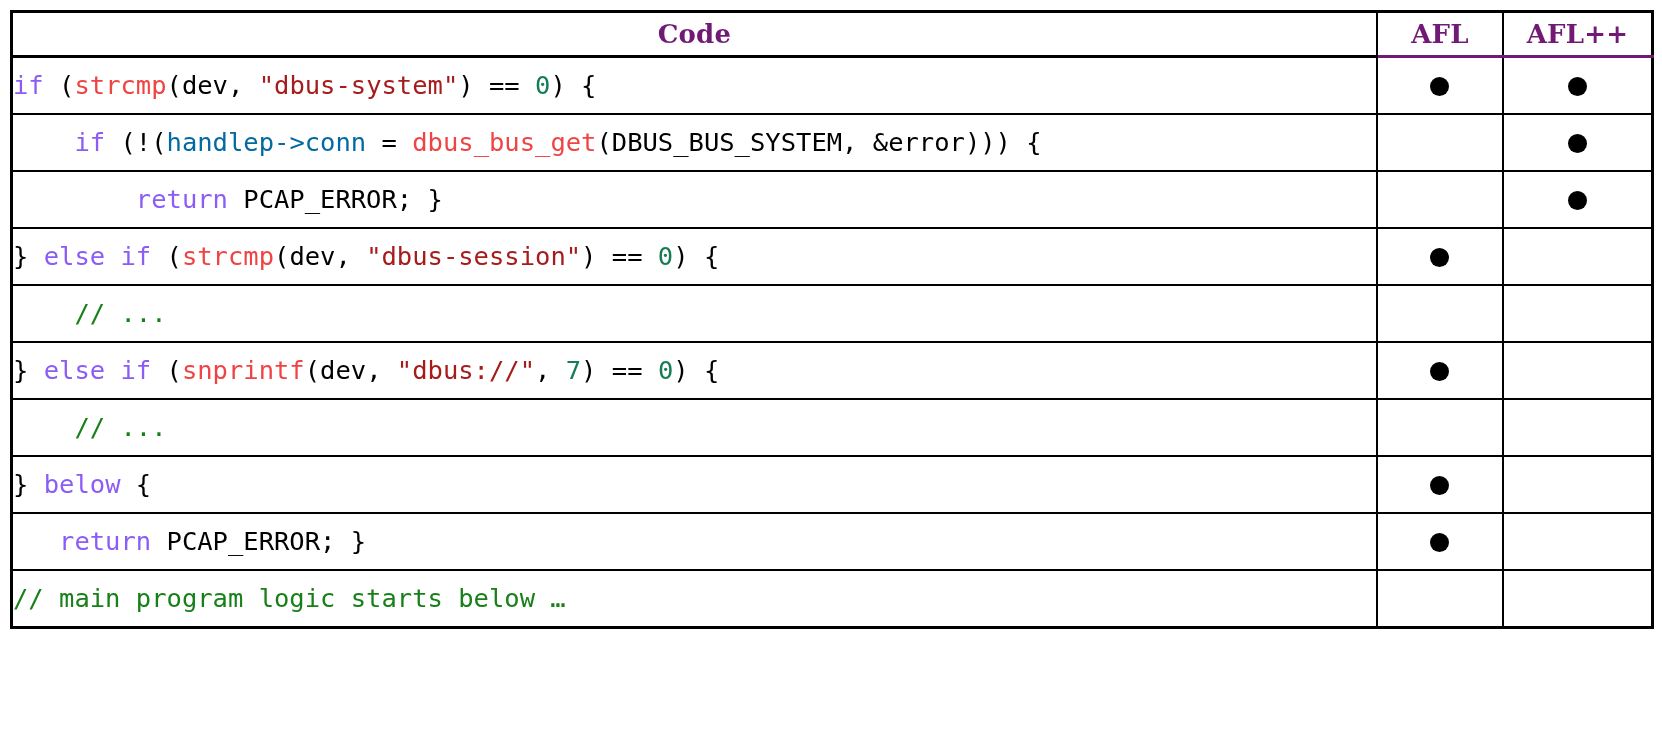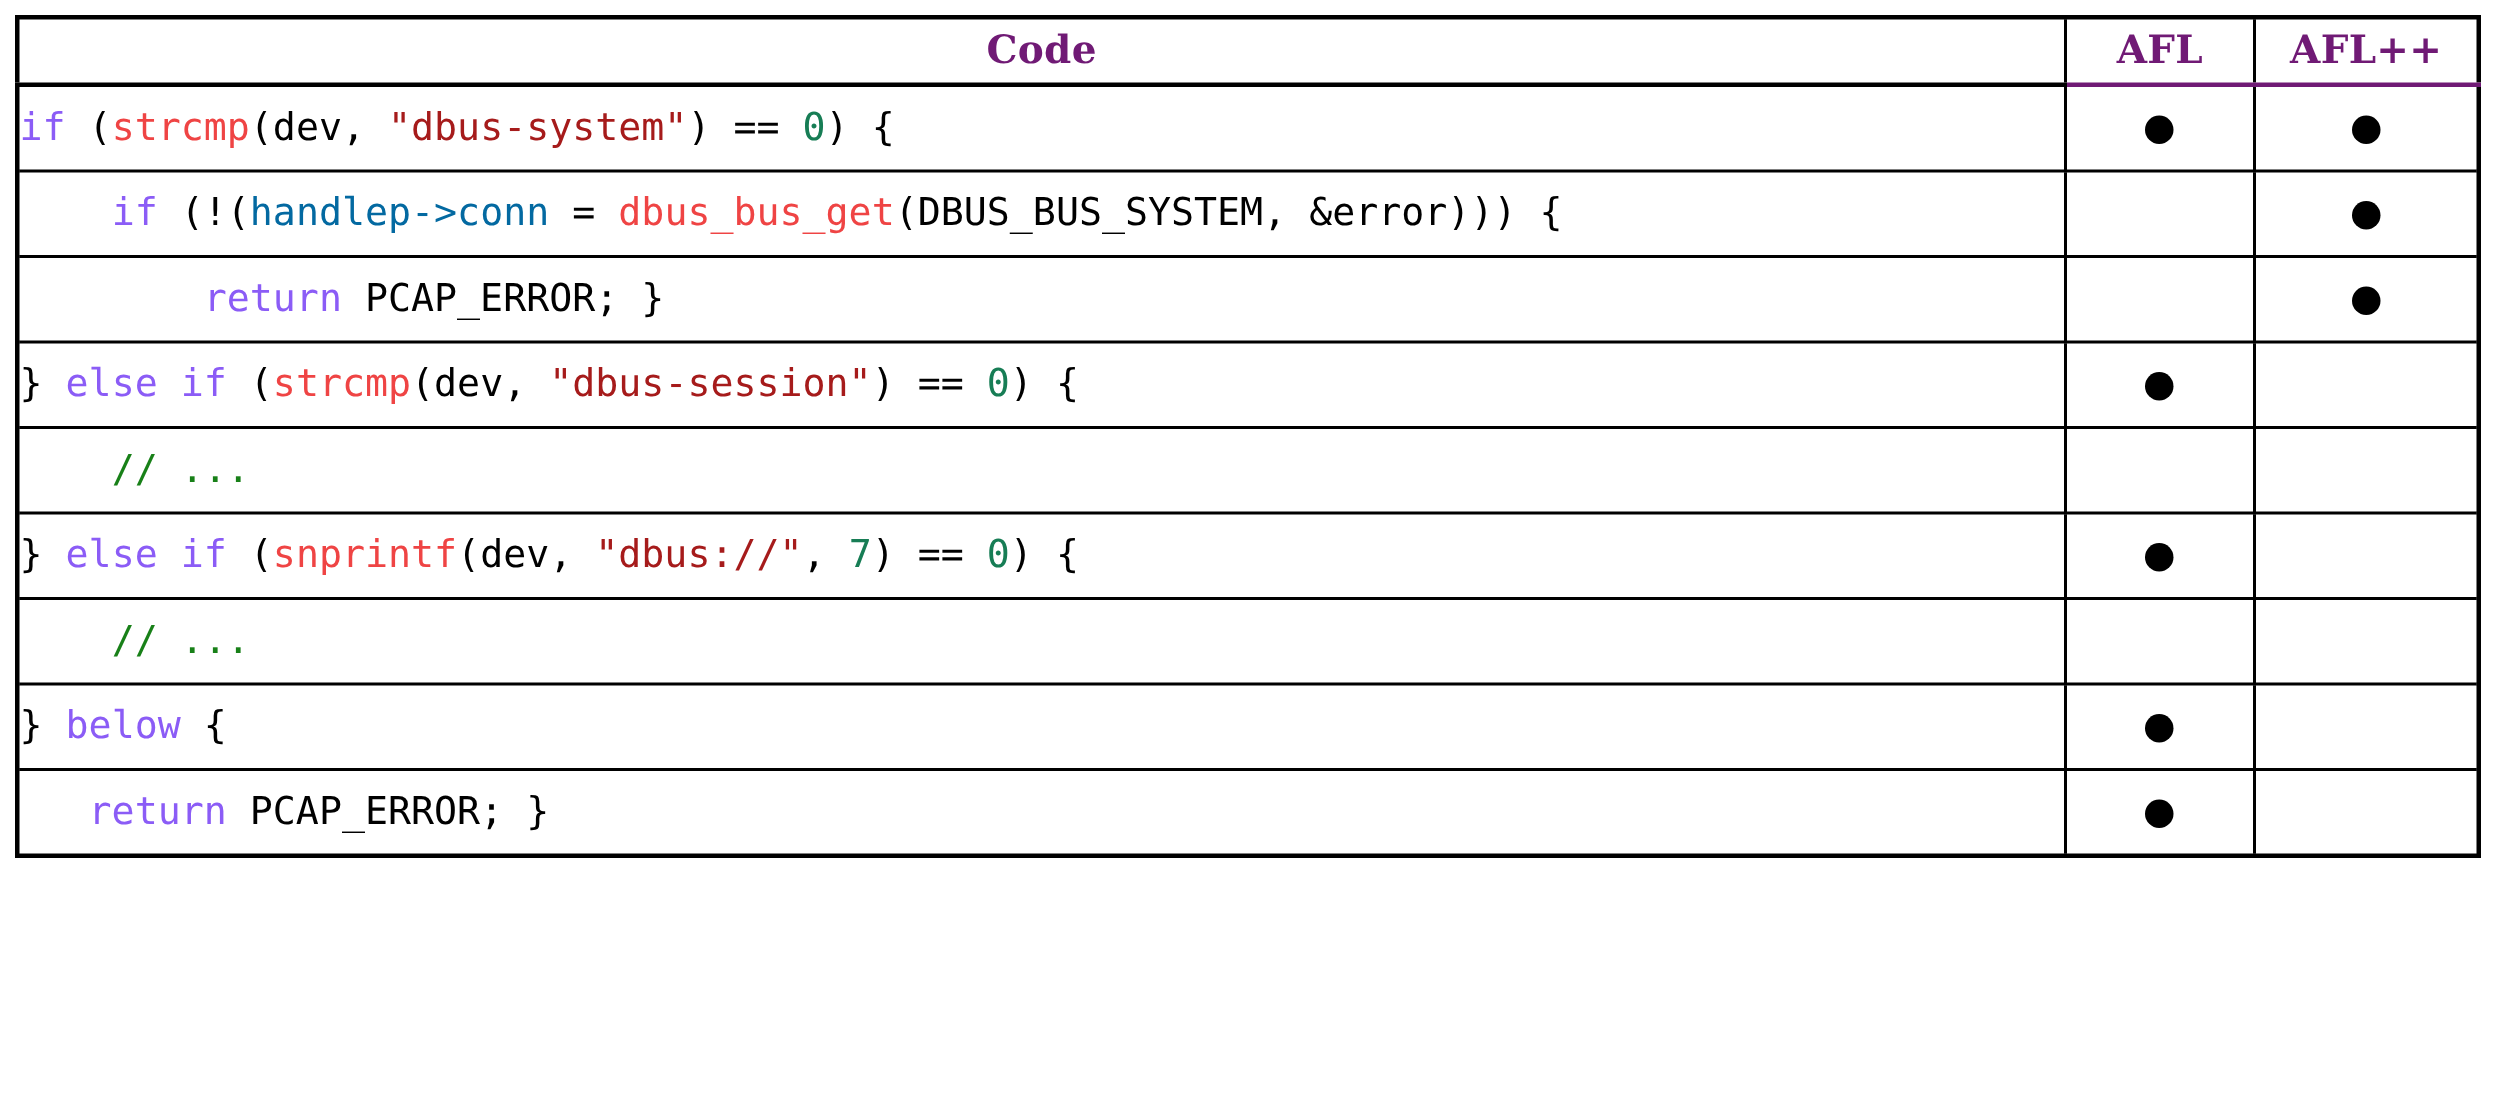--- a/index.html
+++ b/index.html
@@ -145,15 +145,20 @@
         <tr>
           <td class="code"><span class="t-pln">} </span><span class="t-kw">below</span><span class="t-pln"> {</span></td>
           <td class="mark"><span class="dot"></span></td>
           <td class="mark"></td>
         </tr>
         <tr>
           <td class="code"><span class="t-pln">   </span><span class="t-kw">return</span><span class="t-pln"> PCAP_ERROR; }</span></td>
           <td class="mark"><span class="dot"></span></td>
           <td class="mark"></td>
         </tr>
+        <tr>
+          <td class="code"><span class="t-cmt">// main program logic starts below …</span></td>
+          <td class="mark"></td>
+          <td class="mark"></td>
+        </tr>
       </tbody>
   </table>
 </div>
 
 </body></html>

